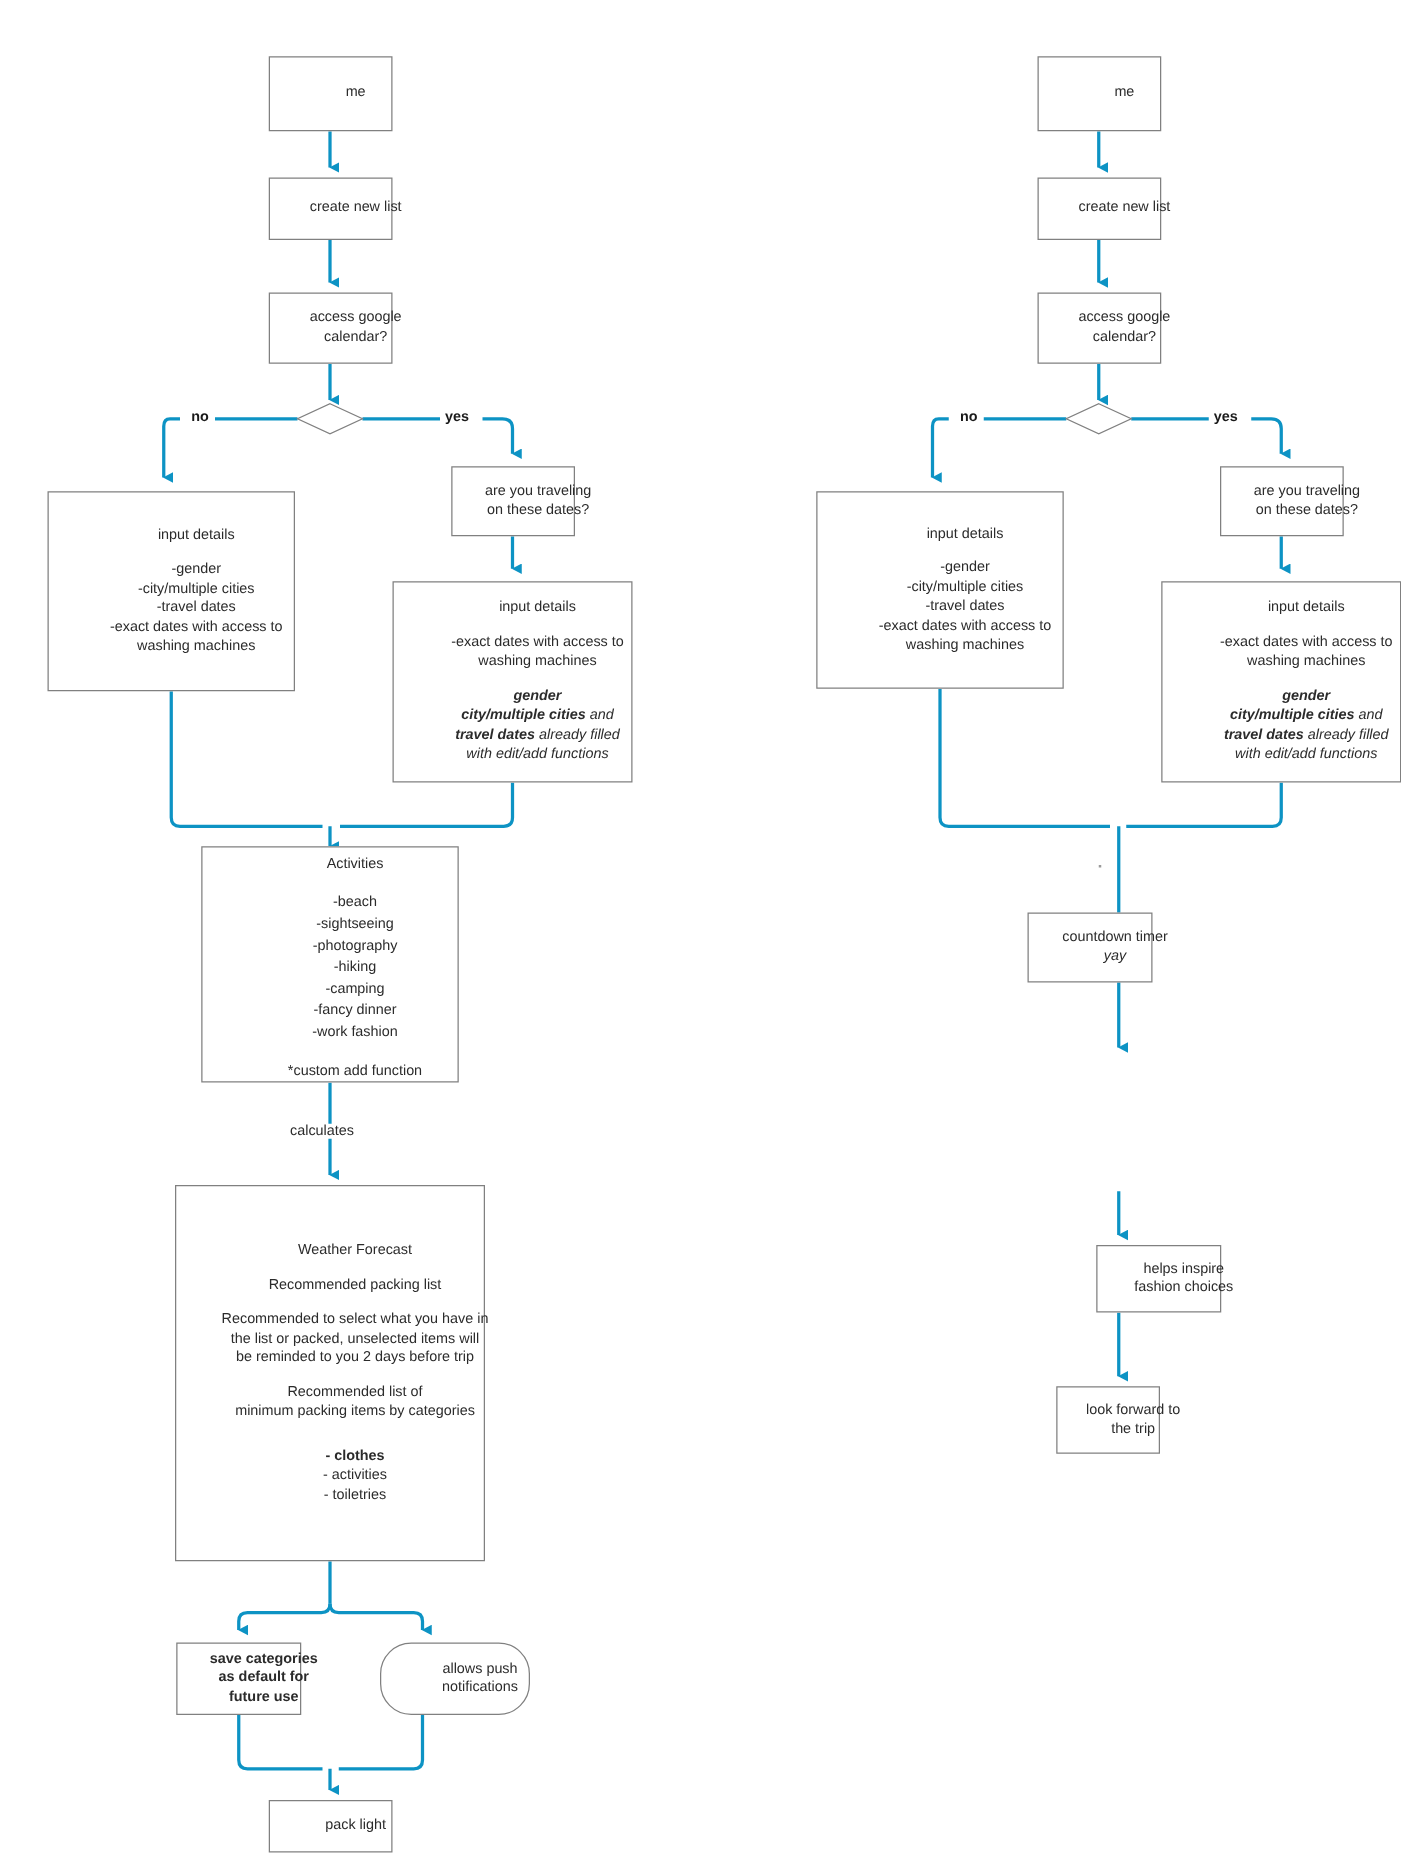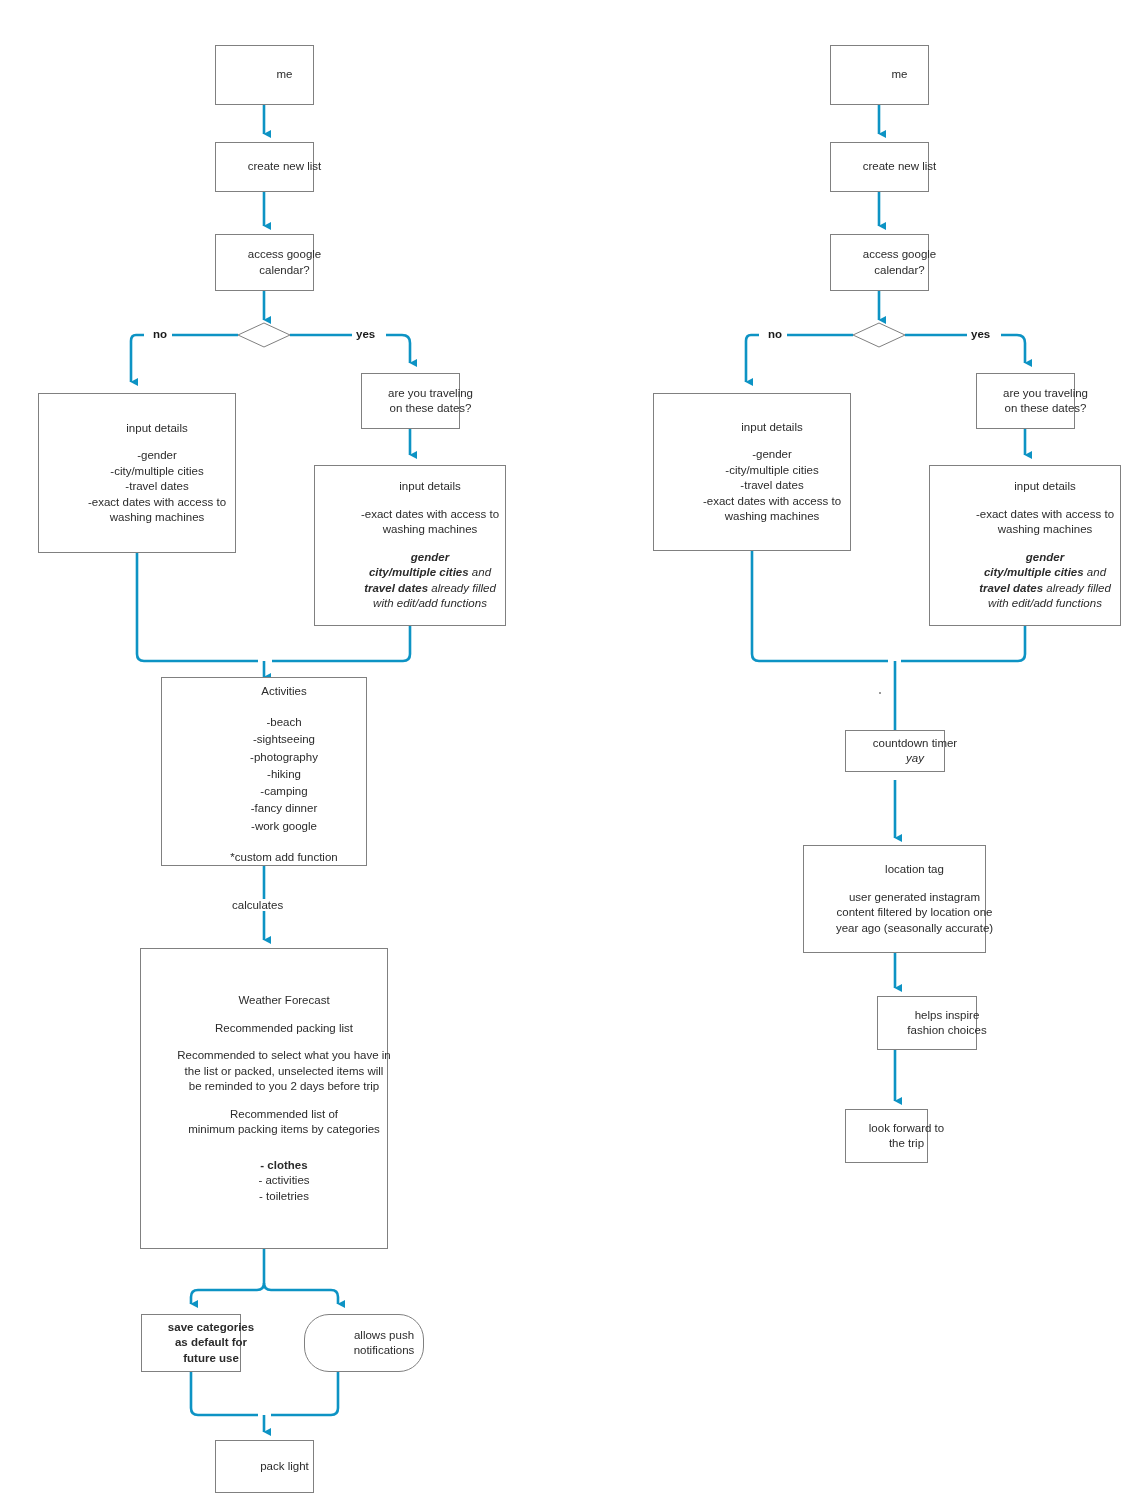--- a/index.html
+++ b/index.html
@@ -129,21 +129,21 @@
 
   <div class="node" style="left:161px;top:677px;width:206px;height:189px;justify-content:space-between;padding-top:6px;">
     <span class="ln">Activities</span>
     <span class="gap"></span>
     <span class="ln">-beach</span>
     <span class="ln">-sightseeing</span>
     <span class="ln">-photography</span>
     <span class="ln">-hiking</span>
     <span class="ln">-camping</span>
     <span class="ln">-fancy dinner</span>
-    <span class="ln">-work google</span>
+    <span class="ln">-work fashion</span>
     <span class="gap"></span>
     <span class="ln">*custom add function</span>
   </div>
 
   <div class="flow-label" style="left:228px;top:899px;">calculates</div>
 
   <div class="node" style="left:140px;top:948px;width:248px;height:301px;">
     <span class="ln">Weather Forecast</span>
     <span class="gap"></span>
     <span class="ln">Recommended packing list</span>
@@ -163,21 +163,21 @@
     <span class="ln">save categories</span>
     <span class="ln">as default for</span>
     <span class="ln">future use</span>
   </div>
 
   <div class="node" style="left:304px;top:1314px;width:120px;height:58px;border-radius:25px;">
     <span class="ln">allows push</span>
     <span class="ln">notifications</span>
   </div>
 
-  <div class="node" style="left:215px;top:1440px;width:99px;height:53px;">
+  <div class="node" style="left:215px;top:1440px;width:99px;height:42px;">
     <span class="ln">pack light</span>
   </div>
 
   <div class="node" style="left:830px;top:45px;width:99px;height:60px;">
     <span class="ln">me</span>
   </div>
 
   <div class="node" style="left:830px;top:142px;width:99px;height:50px;">
     <span class="ln">create new list</span>
   </div>
@@ -210,32 +210,25 @@
     <span class="gap"></span>
     <span class="ln">-exact dates with access to</span>
     <span class="ln">washing machines</span>
     <span class="gap"></span>
     <div style="padding:0 6px;">
       <span class="bi">gender</span><br>
       <span class="bi">city/multiple cities</span><span class="ital"> and </span><span class="bi">travel dates</span><span class="ital"> already filled with edit/add functions</span>
     </div>
   </div>
 
-  <div class="node" style="left:845px;top:730px;width:100px;height:42px;">
+  <div class="node" style="left:822px;top:730px;width:100px;height:56px;">
     <span class="ln">countdown timer</span>
     <span class="ln ital">yay</span>
   </div>
 
-  <div class="node" style="left:803px;top:845px;width:183px;height:108px;">
-    <span class="ln">location tag</span>
-    <span class="gap"></span>
-    <span class="ln">user generated instagram</span>
-    <span class="ln">content filtered by location one</span>
-    <span class="ln">year ago (seasonally accurate)</span>
-  </div>
 
   <div class="node" style="left:845px;top:996px;width:100px;height:54px;margin-left:32px;">
     <span class="ln">helps inspire</span>
     <span class="ln">fashion choices</span>
   </div>
 
   <div class="node" style="left:845px;top:1109px;width:83px;height:54px;">
     <span class="ln">look forward to</span>
     <span class="ln">the trip</span>
   </div>

